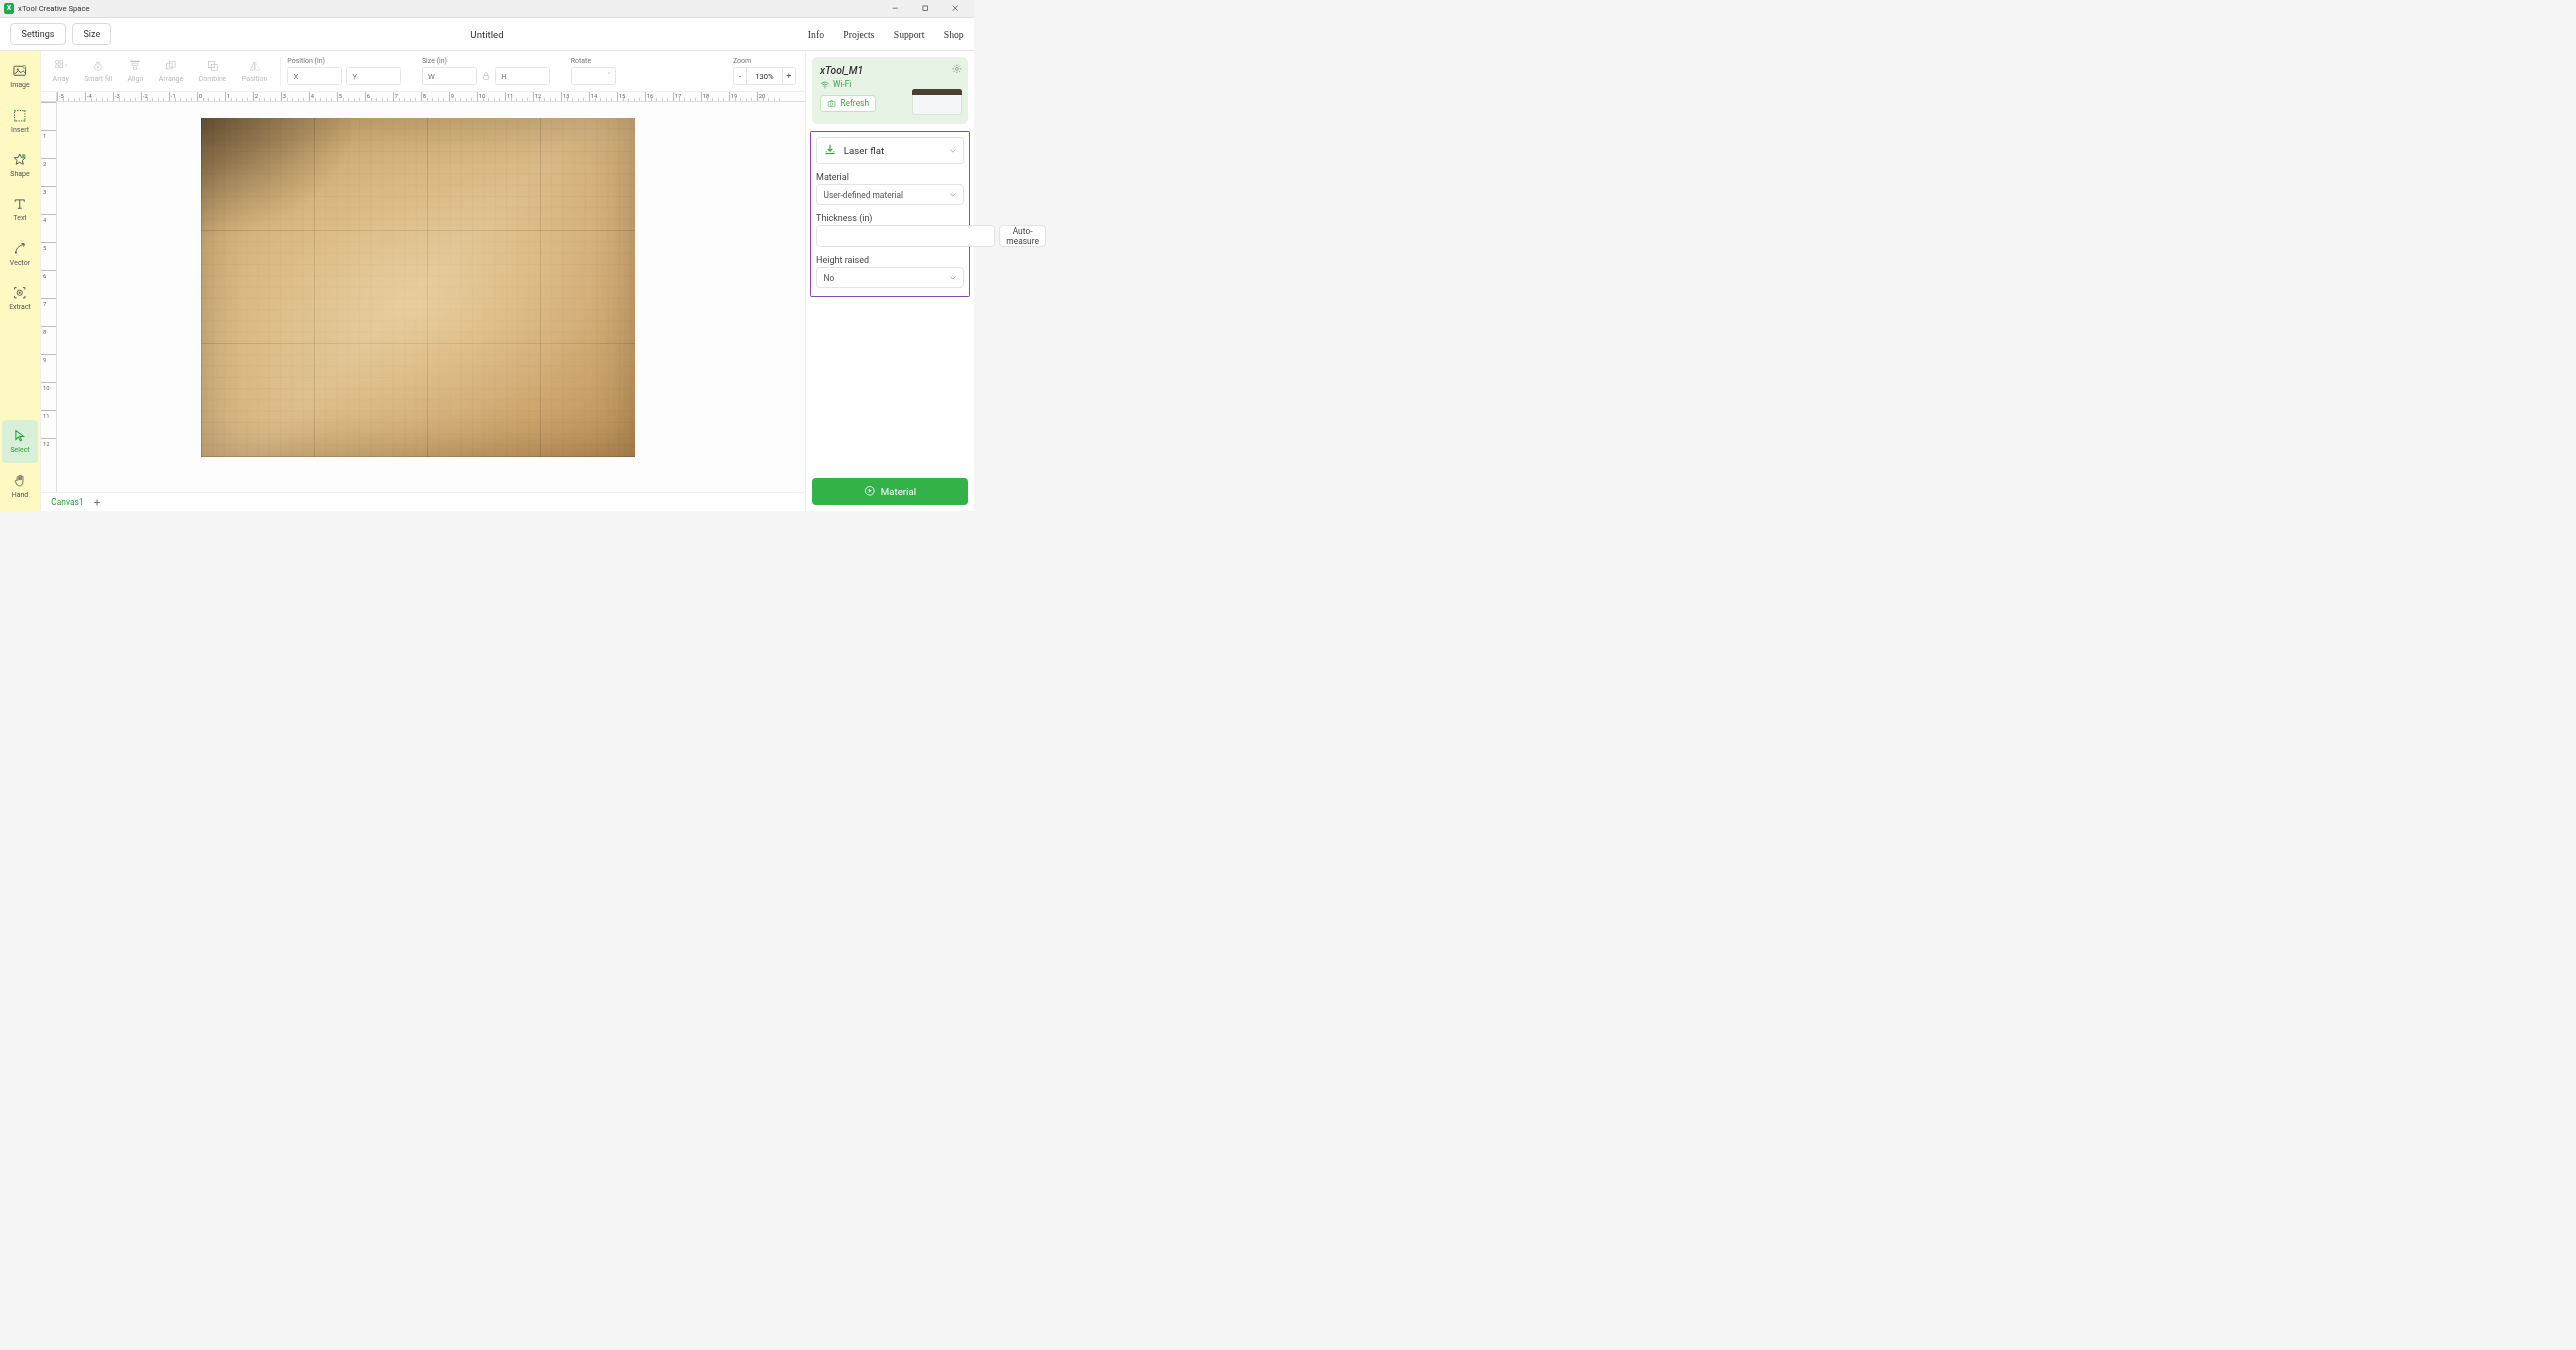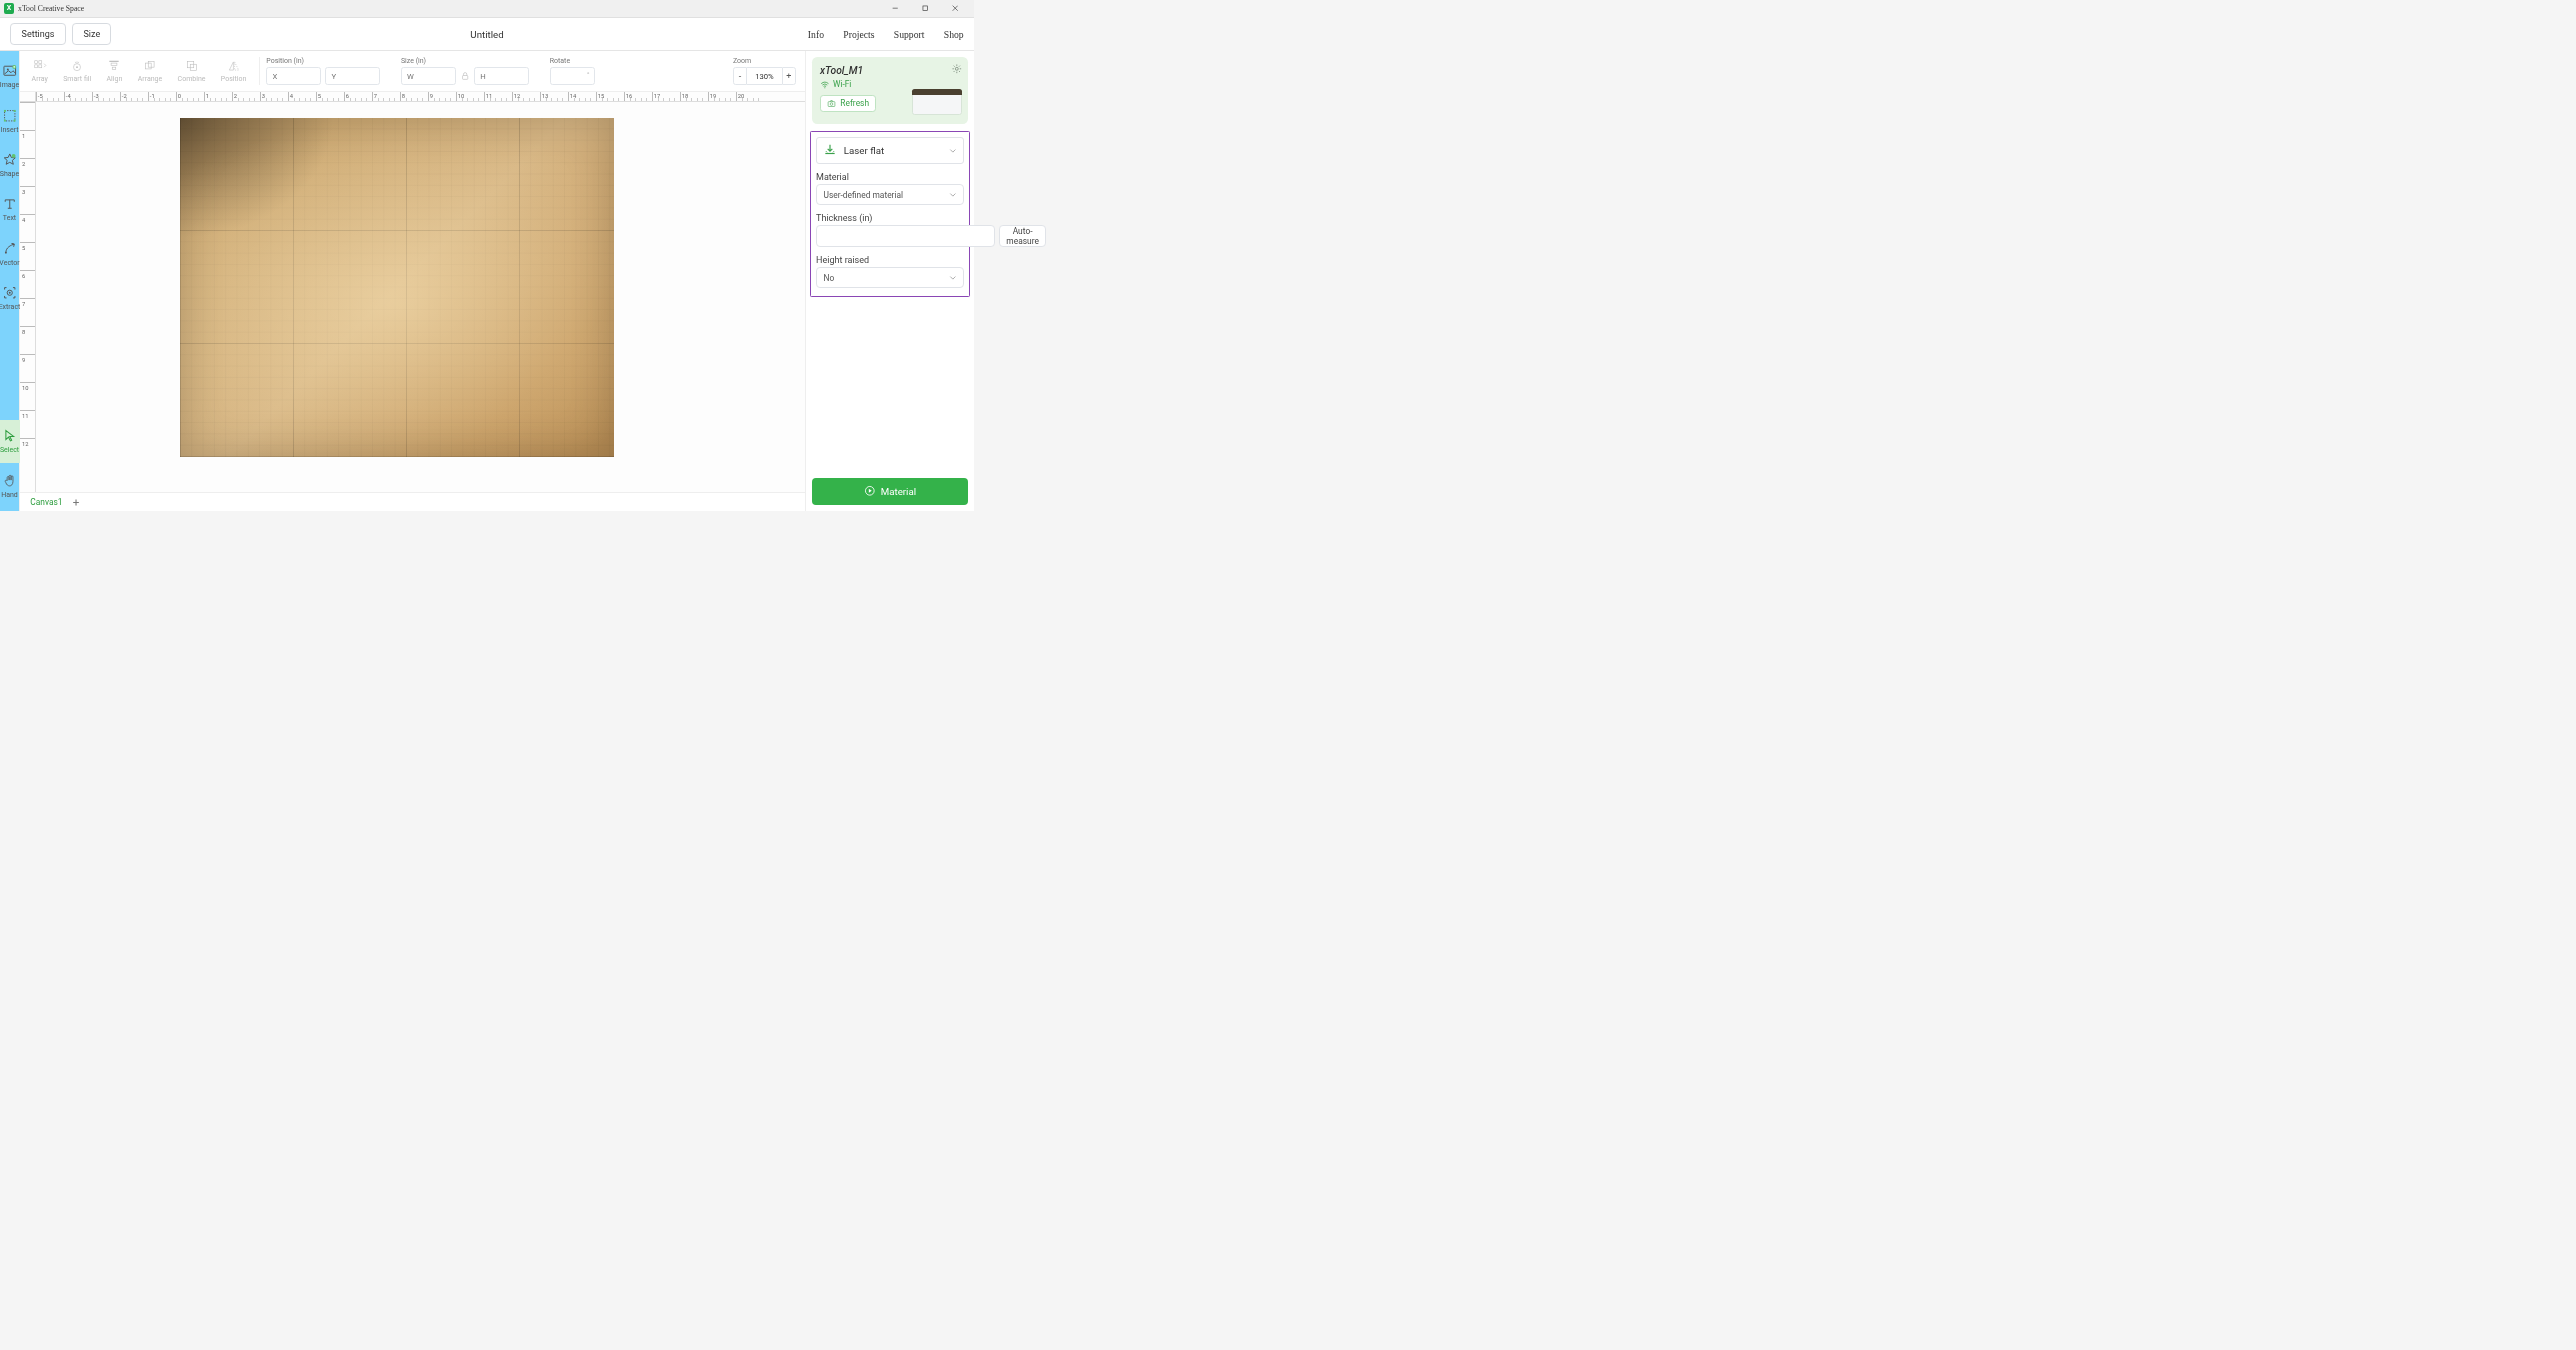--- a/index.html
+++ b/index.html
@@ -2,36 +2,36 @@
 <html style="font-size:10.3px"><head>
 <meta charset="utf-8">
 <style>
 * { box-sizing: border-box; margin: 0; padding: 0; font-family: -apple-system, BlinkMacSystemFont, "Segoe UI", Roboto, Arial, sans-serif; }
 html, body { width: 100%; height: 100%; background: #f5f5f5; overflow: hidden; }
 .window { width: 974px; height: 511px; background: #fff; display: flex; flex-direction: column; }
 
 
 .titlebar { height: 18px; background: #f0f0f0; display: flex; align-items: center; padding: 0 3.9px; font-size: 7.7px; color: #333; border-bottom: 0.6px solid #e0e0e0; }
 .titlebar .appicon { width: 10.3px; height: 10.3px; background: #1fab4f; border-radius: 1.9px; display: flex; align-items: center; justify-content: center; color: #fff; font-size: 7px; font-weight: bold; margin-right: 3.9px; }
-.titlebar .title { flex: 0 0 auto; font-family: Liberation Serif, serif; }
+.titlebar .title { flex: 0 0 auto; }
 .titlebar .spacer { flex: 1; }
 .titlebar .winbtn { width: 30px; height: 18px; display: flex; align-items: center; justify-content: center; cursor: pointer; }
 
 
 .menubar { height: 33px; display: flex; align-items: center; padding: 0 10.3px; border-bottom: 0.6px solid #e5e5e5; }
 .menubar .mbtn { padding: 5.2px 10.3px; border: 0.6px solid #d7dbe0; border-radius: 3.9px; font-size: 9px; color: #333; background: #fff; cursor: pointer; margin-right: 6.4px; }
 .menubar .doc-title { position: absolute; left: 50%; transform: translateX(-50%); font-size: 9.7px; color: #333; }
 .menubar .right-links { margin-left: auto; display: flex; gap: 19.3px; font-size: 9.7px; color: #333; }
 .menubar .right-links span { cursor: pointer; font-family: Liberation Serif, serif; }
 
 
 .body { flex: 1; display: flex; min-height: 0; }
 
 
-.leftcol { width: 20px; background: #7dd3fc; border-right: 0.6px solid #eee; display: flex; flex-direction: column; align-items: center; padding-top: 3.9px; }
+.leftcol { width: 41px; background: #fef9c3; border-right: 0.6px solid #eee; display: flex; flex-direction: column; align-items: center; padding-top: 3.9px; }
 .leftcol .tool { width: 36px; height: 43px; display: flex; flex-direction: column; align-items: center; justify-content: center; gap: 2.6px; font-size: 7px; color: #555; cursor: pointer; margin-bottom: 1.3px; border-radius: 3.9px; }
 .leftcol .tool.active { background: #d7f0d7; color: #2d9d3e; }
 .leftcol .tool svg { width: 15.5px; height: 15.5px; }
 .leftcol .bottom-tools { margin-top: auto; margin-bottom: 2.6px; }
 
 
 .main { flex: 1; display: flex; flex-direction: column; min-width: 0; }
 
 
 .toolbar { height: 41px; display: flex; align-items: center; padding: 0 5.2px; border-bottom: 0.6px solid #eee; gap: 2.6px; }

